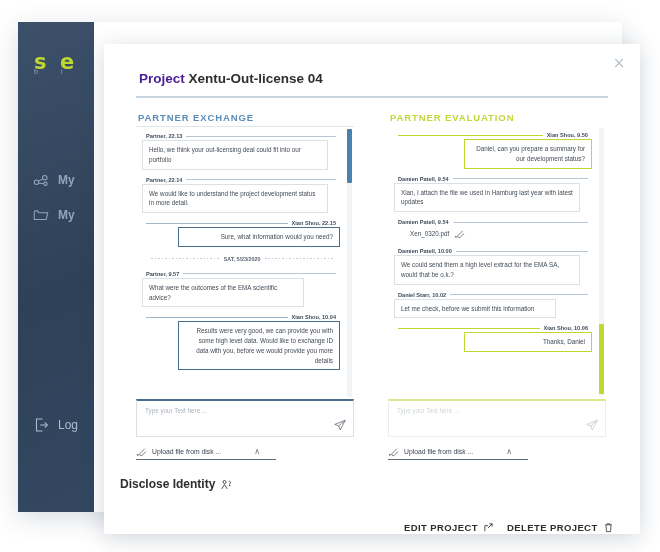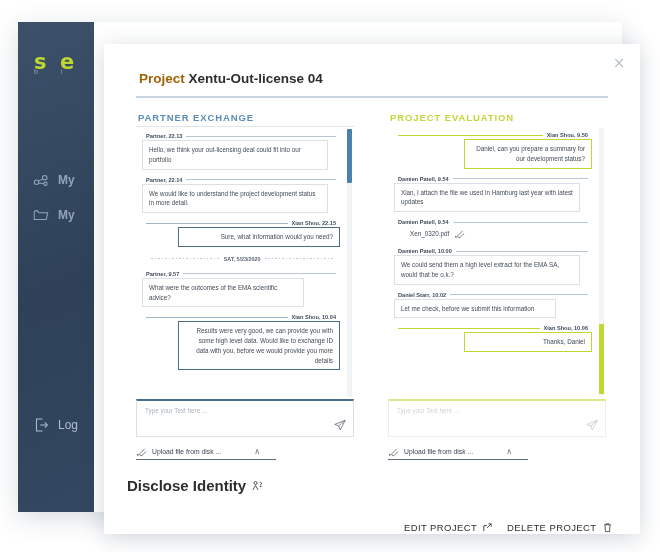--- a/index.html
+++ b/index.html
@@ -106,21 +106,21 @@
   }
 
   .modal-title {
     position: absolute;
     left: 35px; top: 27px;
     font-size: 13.5px;
     color: #2e2e2e;
     font-weight: 700;
     white-space: nowrap;
   }
-  .modal-title .kw { color: #a16207; }
+  .modal-title .kw { color: #4c1d95; }
   .title-rule {
     position: absolute;
     left: 32px; top: 52px;
     width: 472px; height: 2px;
     background: #c9d6e2;
   }
 
   .col-head {
     position: absolute;
     top: 68px;
@@ -247,34 +247,34 @@
   .upload-caret {
     position: absolute;
     right: 16px; bottom: 3px;
     font-size: 8px; color: #6c7681;
     font-family: "DejaVu Sans", sans-serif;
   }
   .clip-ico { width: 11px; height: 11px; }
 
   .disclose {
     position: absolute;
-    left: 23px; top: 433px;
-    display: flex; align-items: center;
-    font-size: 15px;
+    left: 16px; top: 433px;
+    display: flex; align-items: flex-end;
+    font-size: 12px;
     font-weight: 700;
     color: #2e2e2e;
   }
   .disclose-ico { width: 12px; height: 12px; margin-left: 5px; }
 
   .footer-btn {
     position: absolute;
     top: 478px;
     display: flex; align-items: flex-start;
     font-size: 9.5px;
-    font-weight: 400;
+    font-weight: 700;
     letter-spacing: 0.4px;
     color: #2e2e2e;
     cursor: pointer;
   }
   .footer-btn.edit   { left: 300px; }
   .footer-btn.delete { left: 403px; }
   .fb-ico { width: 11px; height: 11px; margin-left: 5px; }
 </style>
 </head>
 <body>
@@ -324,21 +324,21 @@
 
       <div class="modal-close">×</div>
 
       <div class="modal-title">
         <span class="kw">Project</span>
         <span>Xentu-Out-license 04</span>
       </div>
       <div class="title-rule"></div>
 
       <div class="col-head left">PARTNER EXCHANGE</div>
-      <div class="col-head right">PROJECT EVALUATION</div>
+      <div class="col-head right">PARTNER EVALUATION</div>
 
       <div class="panel left">
         <div class="panel-inner" id="pe-list">
             <div class="msg in">
               <div class="msg-meta">
                 <span>Partner, 22.13</span>
                 <span class="meta-rule"></span>
               </div>
               <div class="bubble">Hello, we think your out-licensing deal could fit into our portfolio</div>
             </div>

